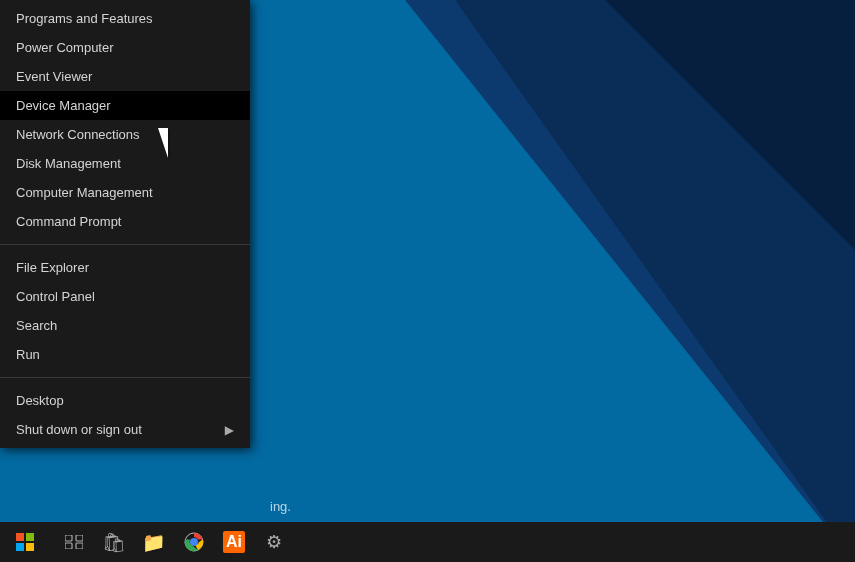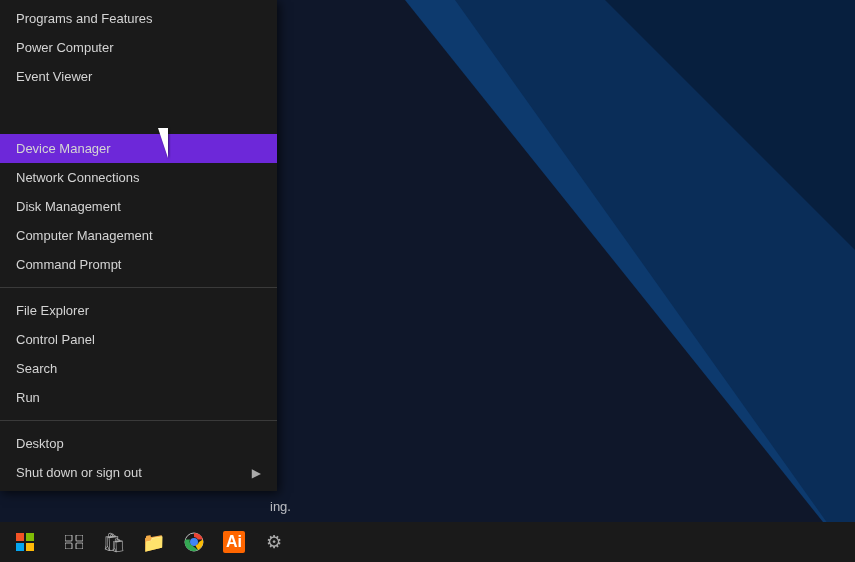--- a/index.html
+++ b/index.html
@@ -11,37 +11,37 @@
       position: relative;
       background: #000;
     }
 
     
     .desktop {
       position: absolute;
       top: 0; left: 0;
       width: 855px;
       height: 562px;
-      background: #0f172a;
+      background: #0369a1;
       overflow: hidden;
     }
 
     .desktop-diagonal {
       position: absolute;
       top: 0; right: 0;
       width: 600px;
       height: 562px;
     }
 
     
     .winx-menu {
       position: absolute;
       top: 0;
       left: 0;
-      width: 277px;
+      width: 250px;
       background: #1a1a1a;
       color: #e0e0e0;
       font-size: 13px;
       z-index: 100;
       box-shadow: 2px 2px 10px rgba(0,0,0,0.7);
     }
 
     .menu-section {
       padding: 4px 0;
     }
@@ -55,22 +55,21 @@
     .menu-item {
       display: flex;
       align-items: center;
       padding: 7px 16px;
       cursor: pointer;
       color: #d4d4d4;
       position: relative;
     }
 
     .menu-item.active {
-      background: #6d28d9;
-      margin-top: 43px;
+      background: #000000;
     }
 
     .menu-item .arrow {
       margin-left: auto;
       font-size: 12px;
       color: #aaa;
     }
 
     
     .taskbar {

